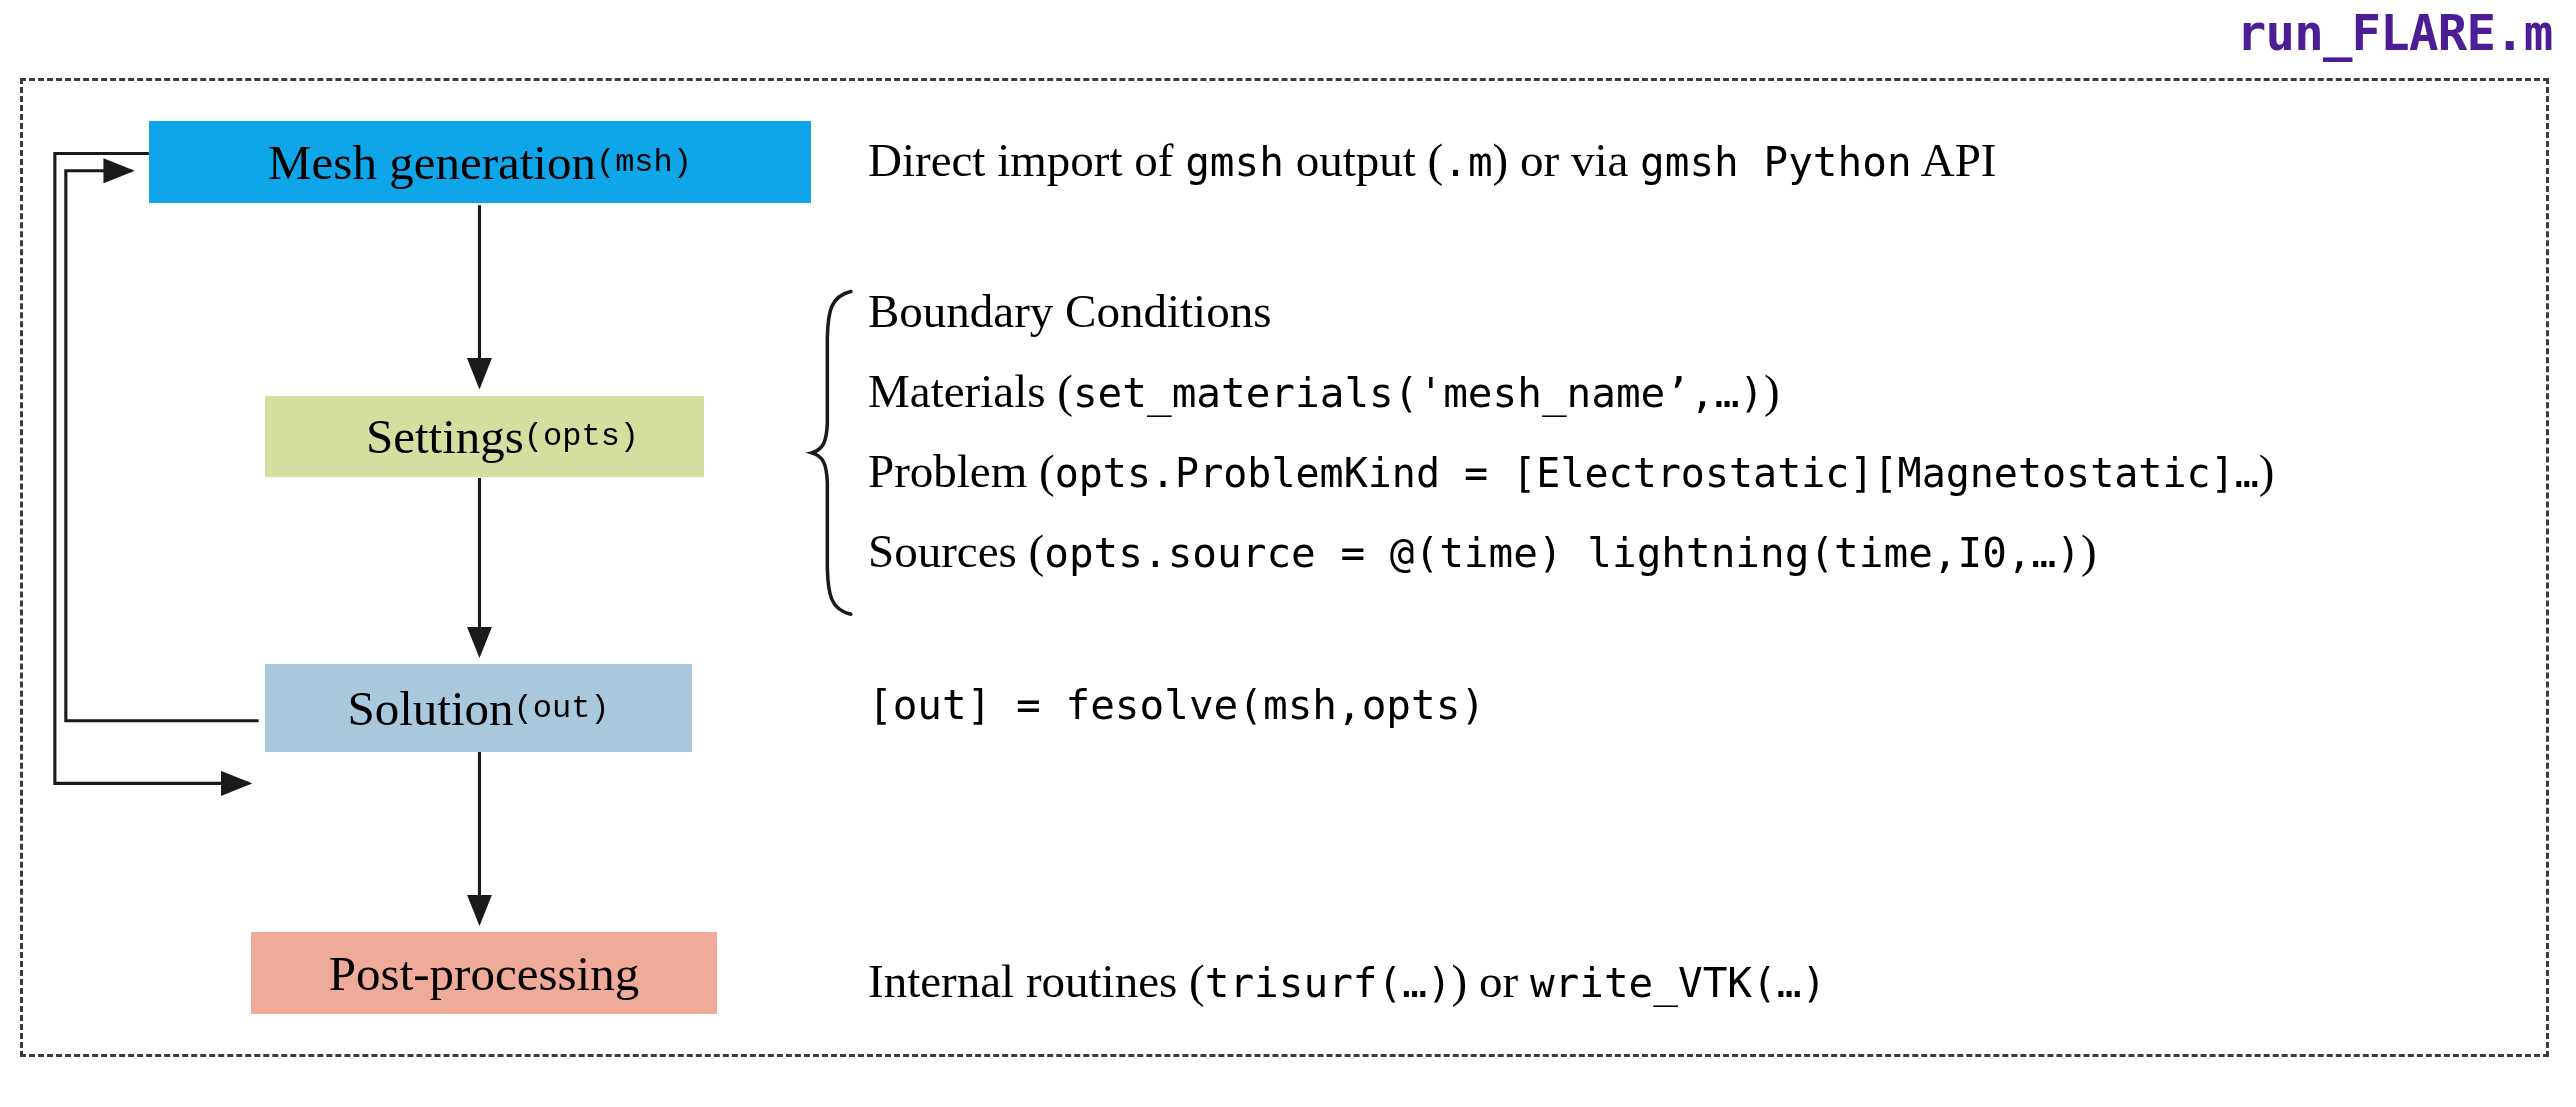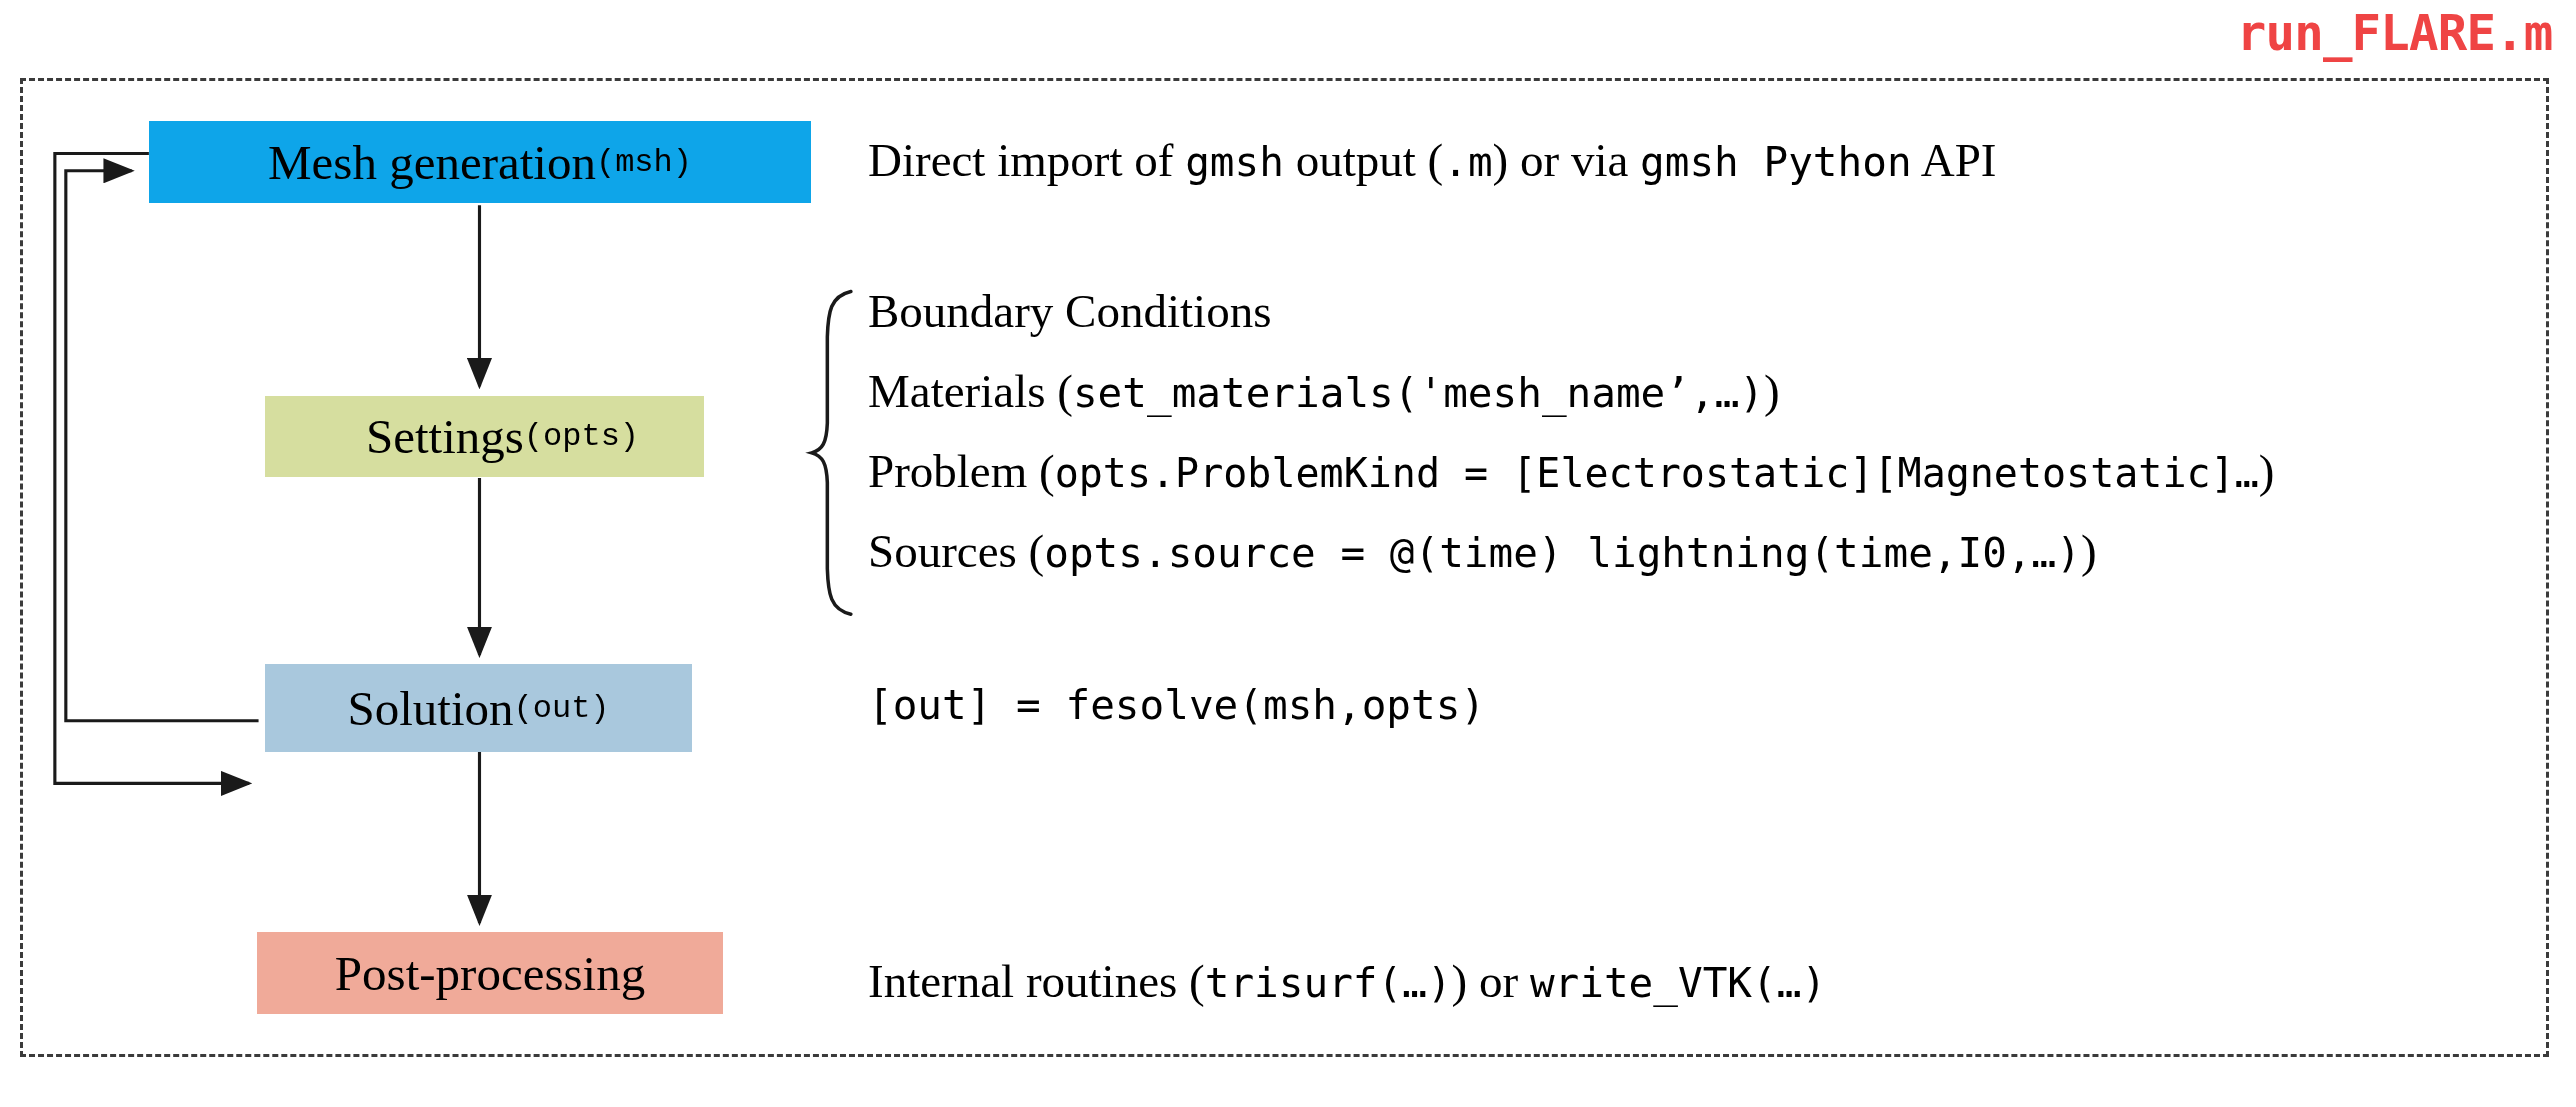--- a/index.html
+++ b/index.html
@@ -20,21 +20,21 @@
 
   
   .title {
     position: absolute;
     right: 23.5px;
     top: 4.7px;
     font-family: "DejaVu Sans Mono", monospace;
     font-weight: bold;
     font-size: 49px;
     letter-spacing: -0.8px;
-    color: #ef4444;
+    color: #4c1d95;
     white-space: nowrap;
     margin-left: 19px;
   }
 
   
   .dashed-frame {
     position: absolute;
     left: 20.4px;
     top: 78px;
     width: 2529px;
@@ -64,21 +64,21 @@
   #box-settings {
     left: 265px;  top: 396px;  width: 439px;  height: 81px;
     background: #d6de9f;
     padding-left: 36px;
   }
   #box-solution {
     left: 265px;  top: 664px;  width: 427px;  height: 88px;
     background: #a9c8dd;
   }
   #box-post {
-    left: 257px;  top: 932px; width: 466px;  height: 82px;
+    left: 251px;  top: 932px; width: 466px;  height: 82px;
     background: #f0aa99;
   }
 
   
   #overlay {
     position: absolute;
     left: 0; top: 0;
     width: 2576px;
     height: 1107px;
     pointer-events: none;

